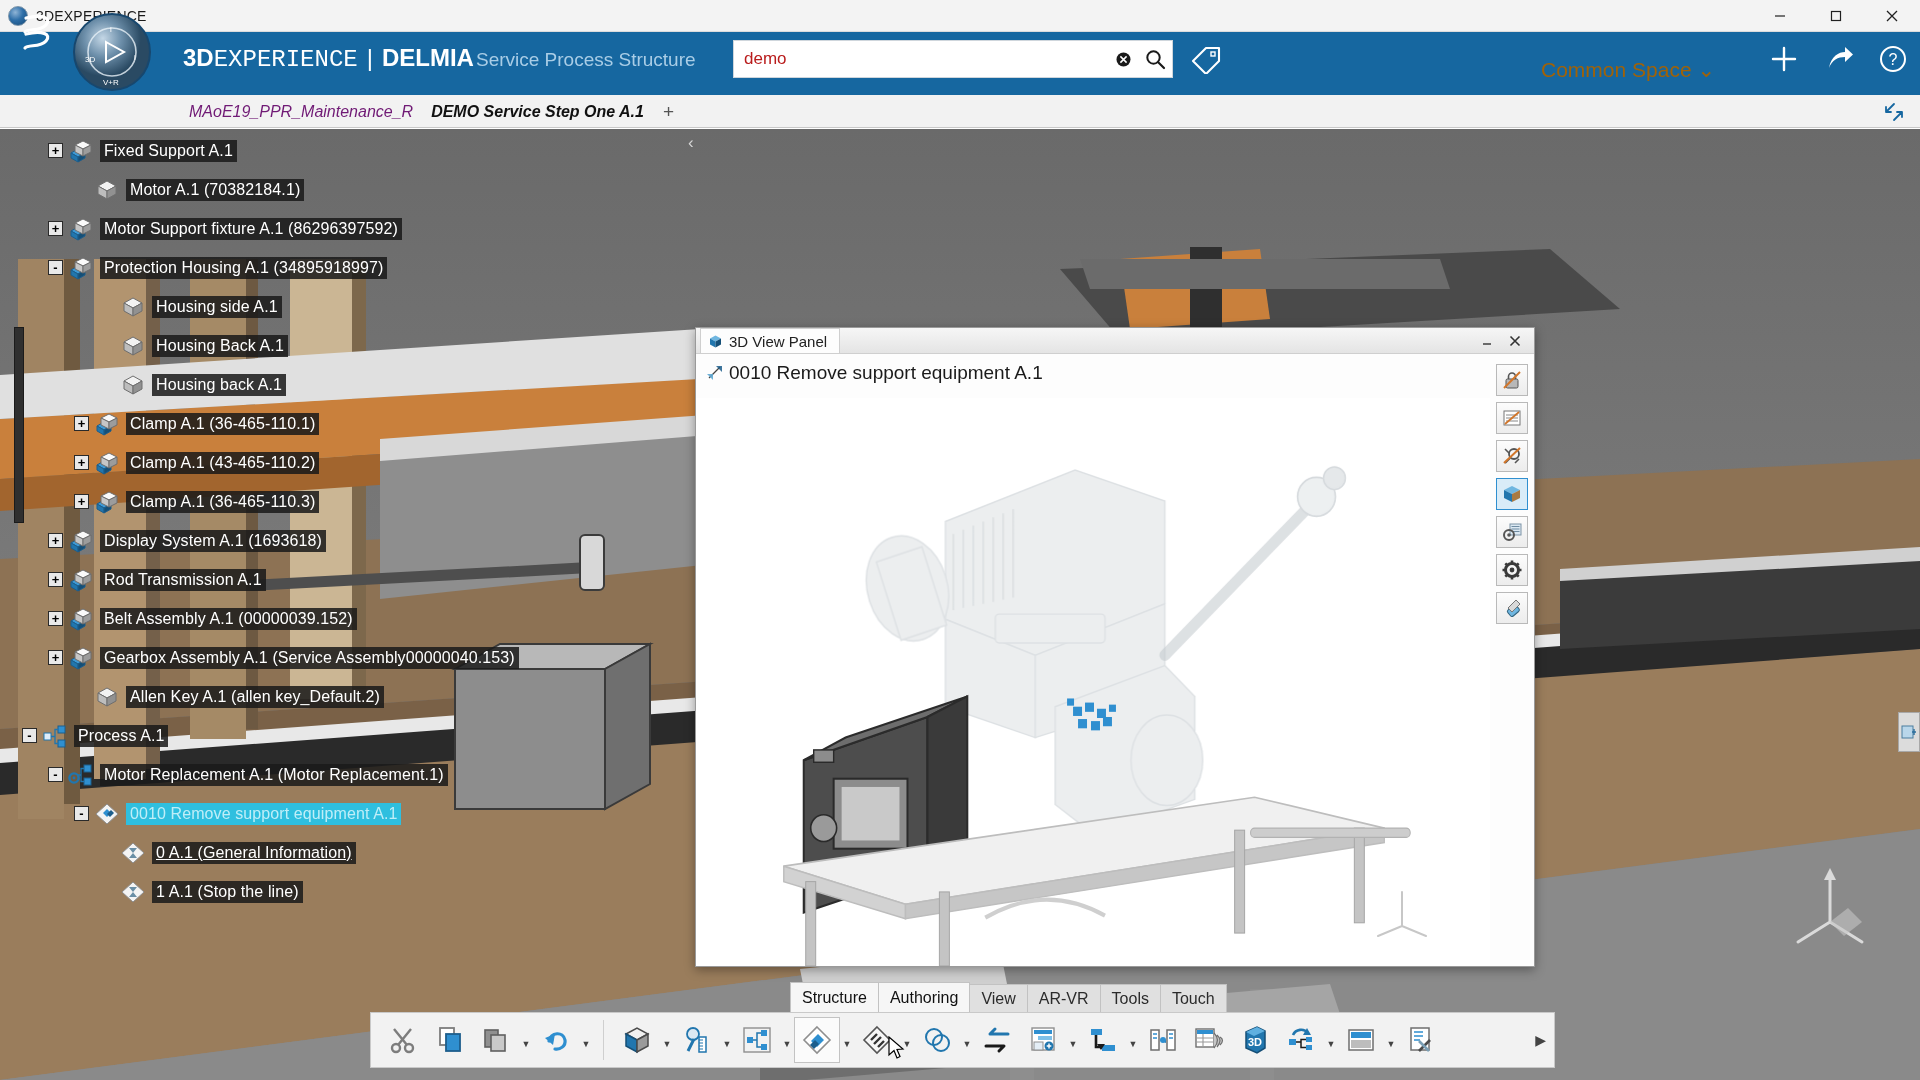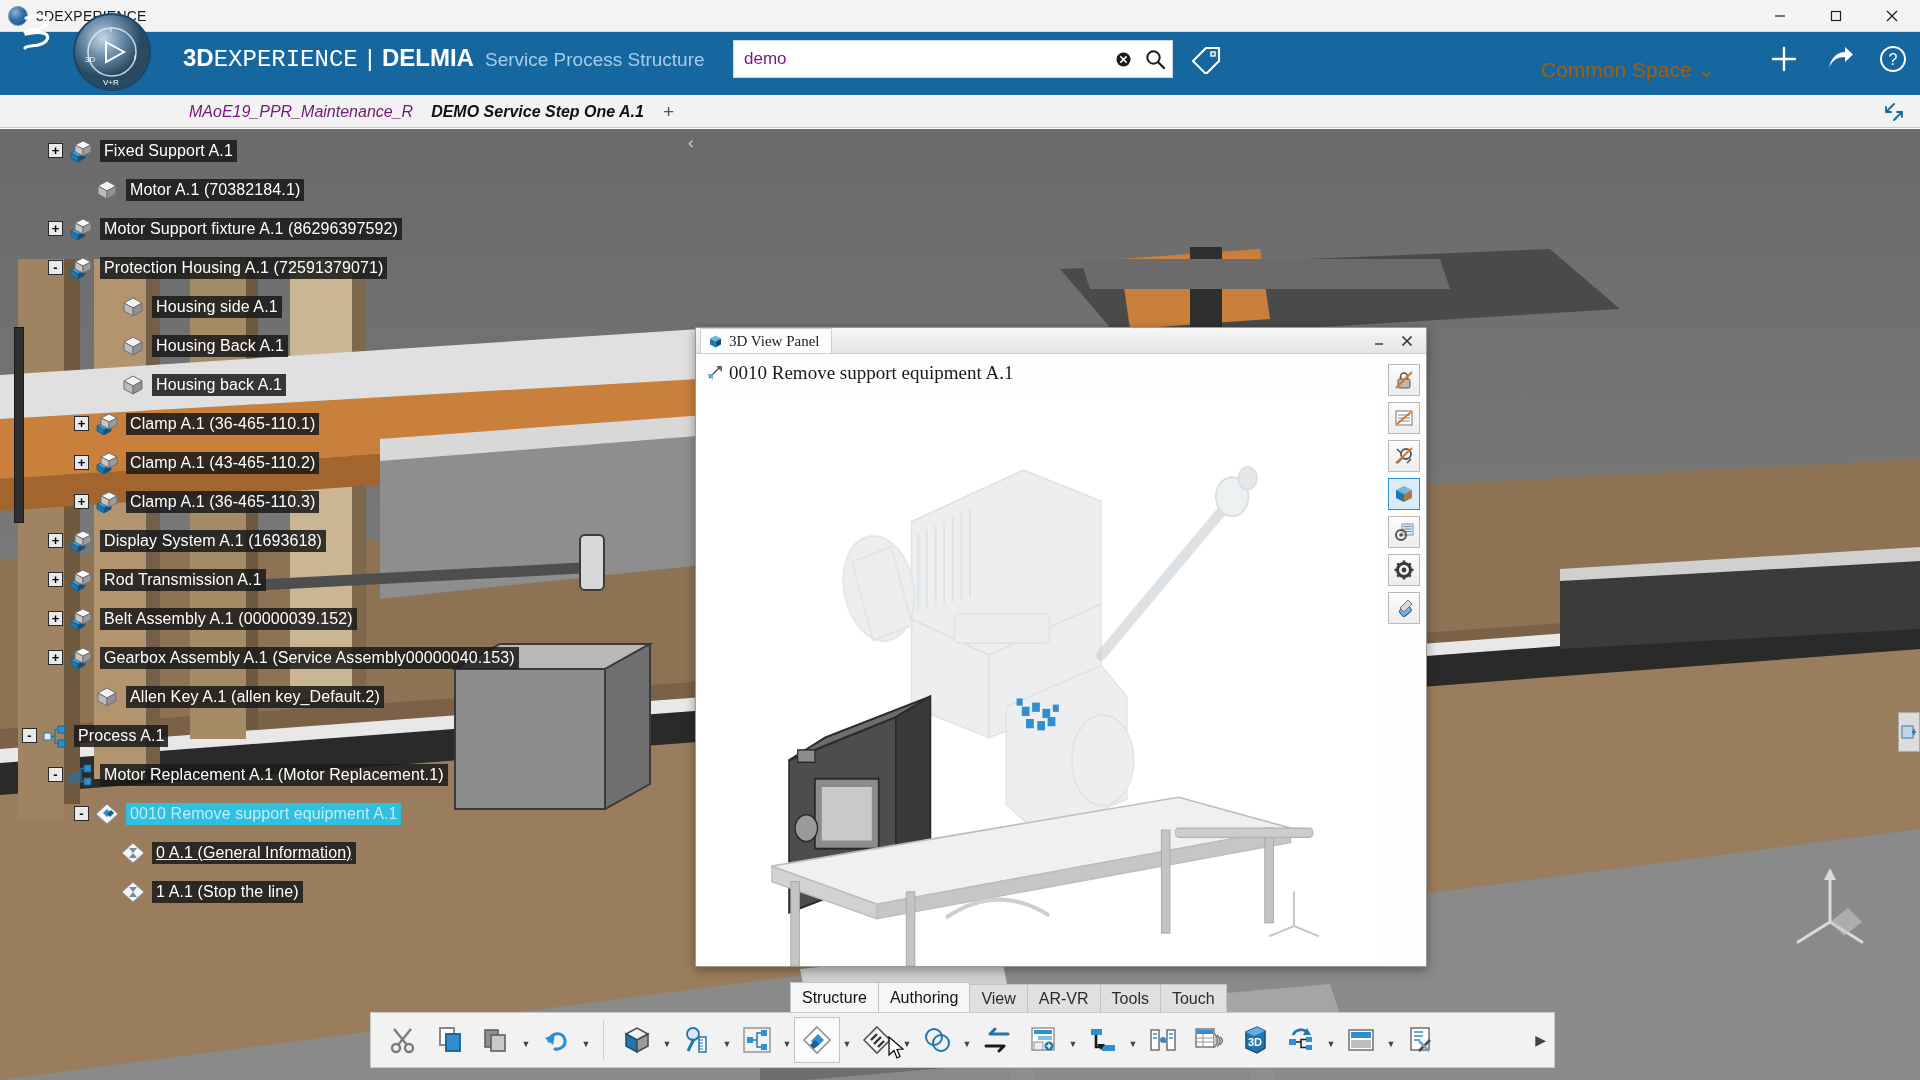--- a/index.html
+++ b/index.html
@@ -47,31 +47,31 @@
     width: 80px; height: 80px; z-index: 30;
   }
   .dx-brand {
     position: absolute; left: 183px; top: 44px;
     font-size: 24px; color: #ffffff; white-space: nowrap;
     display: flex; align-items: baseline; gap: 0;
   }
   .dx-brand .b-bold { font-weight: bold; }
   .dx-brand .b-light { font-weight: normal; font-family: Liberation Mono, monospace; }
   .dx-brand .b-sep { margin: 0 9px; font-weight: 300; }
-  .dx-brand .b-sub { color: #a9cde6; font-size: 19px; margin-left: 11px; }
+  .dx-brand .b-sub { color: #a9cde6; font-size: 19px; margin-left: 2px; }
 
   
   .search-wrap {
     position: absolute; left: 733px; top: 40px; width: 440px; height: 38px;
     background: #ffffff; border: 1px solid #cfd6dc;
     display: flex; align-items: center;
   }
   .search-input {
     flex: 1 1 auto; border: 0; outline: 0; height: 36px;
-    padding: 0 10px; font-size: 17px; color: #701a75;
+    padding: 0 10px; font-size: 17px; color: #b91c1c;
     font-family: "Liberation Sans", sans-serif; background: transparent;
   }
   .search-clear { width: 30px; display: flex; align-items: center; justify-content: center; }
   .search-go { width: 34px; display: flex; align-items: center; justify-content: center; }
   .tag-icon { position: absolute; left: 1190px; top: 44px; width: 34px; height: 30px; color: #ffffff; }
 
   .common-space {
     position: absolute; left: 1541px; top: 58px;
     font-size: 21px; color: #a16207; white-space: nowrap;
   }
@@ -131,24 +131,23 @@
   .tplus.hidden { visibility: hidden; }
   .ticon { width: 26px; height: 24px; flex: 0 0 auto; margin-right: 6px; }
   .tlabel {
     background: rgba(26,26,26,.86); color: #fff; padding: 2px 4px;
     letter-spacing: .1px;
   }
   .tlabel.sel { background: #2fbfdf; color: #bfeef8; }
 
   
   .vpanel {
-    position: absolute; left: 695px; top: 198px; width: 732px; height: 640px;
+    position: absolute; left: 695px; top: 198px; width: 840px; height: 640px;
     background: #fdfdfd; border: 1px solid #9a9a9a;
     box-shadow: 0 3px 10px rgba(0,0,0,.35);
-    font-family: Liberation Serif, serif;
   }
   .vpanel-title {
     height: 26px; background: linear-gradient(180deg,#f6f6f6,#e4e4e4);
     border-bottom: 1px solid #cfcfcf;
     display: flex; align-items: center; padding: 0 4px;
   }
   .vpanel-tab {
     display: flex; align-items: center; gap: 6px;
     height: 25px; padding: 0 12px 0 7px;
     background: #fdfdfd; border: 1px solid #cfcfcf; border-bottom: 0;
@@ -447,21 +446,21 @@
           <div class="ticon">
             <svg width="26" height="24" viewBox="0 0 26 24">
               <polygon points="3,14 10,10 17,14 10,18" fill="#3e9ad6" stroke="#1d5e8c"></polygon>
               <polygon points="3,14 10,18 10,23 3,19" fill="#2176ae" stroke="#1d5e8c"></polygon>
               <polygon points="17,14 10,18 10,23 17,19" fill="#154f77" stroke="#1d5e8c"></polygon>
               <polygon points="7,6 15,2 23,6 15,10" fill="#fafafa" stroke="#6e6e6e"></polygon>
               <polygon points="7,6 15,10 15,17 7,13" fill="#c6c6c6" stroke="#6e6e6e"></polygon>
               <polygon points="23,6 15,10 15,17 23,13" fill="#9c9c9c" stroke="#6e6e6e"></polygon>
             </svg>
           </div>
-          <div class="tlabel">Protection Housing A.1 (72591379071)</div>
+          <div class="tlabel">Protection Housing A.1 (34895918997)</div>
         </div>
         <div class="tnode" style="padding-left: 78px;">
           <div class="tplus hidden"></div>
           <div class="ticon">
             <svg width="26" height="24" viewBox="0 0 26 24">
               <polygon points="4,8 13,3 22,8 13,13" fill="#f2f2f2" stroke="#6e6e6e"></polygon>
               <polygon points="4,8 13,13 13,21 4,16" fill="#bdbdbd" stroke="#6e6e6e"></polygon>
               <polygon points="22,8 13,13 13,21 22,16" fill="#919191" stroke="#6e6e6e"></polygon>
             </svg>
           </div>

